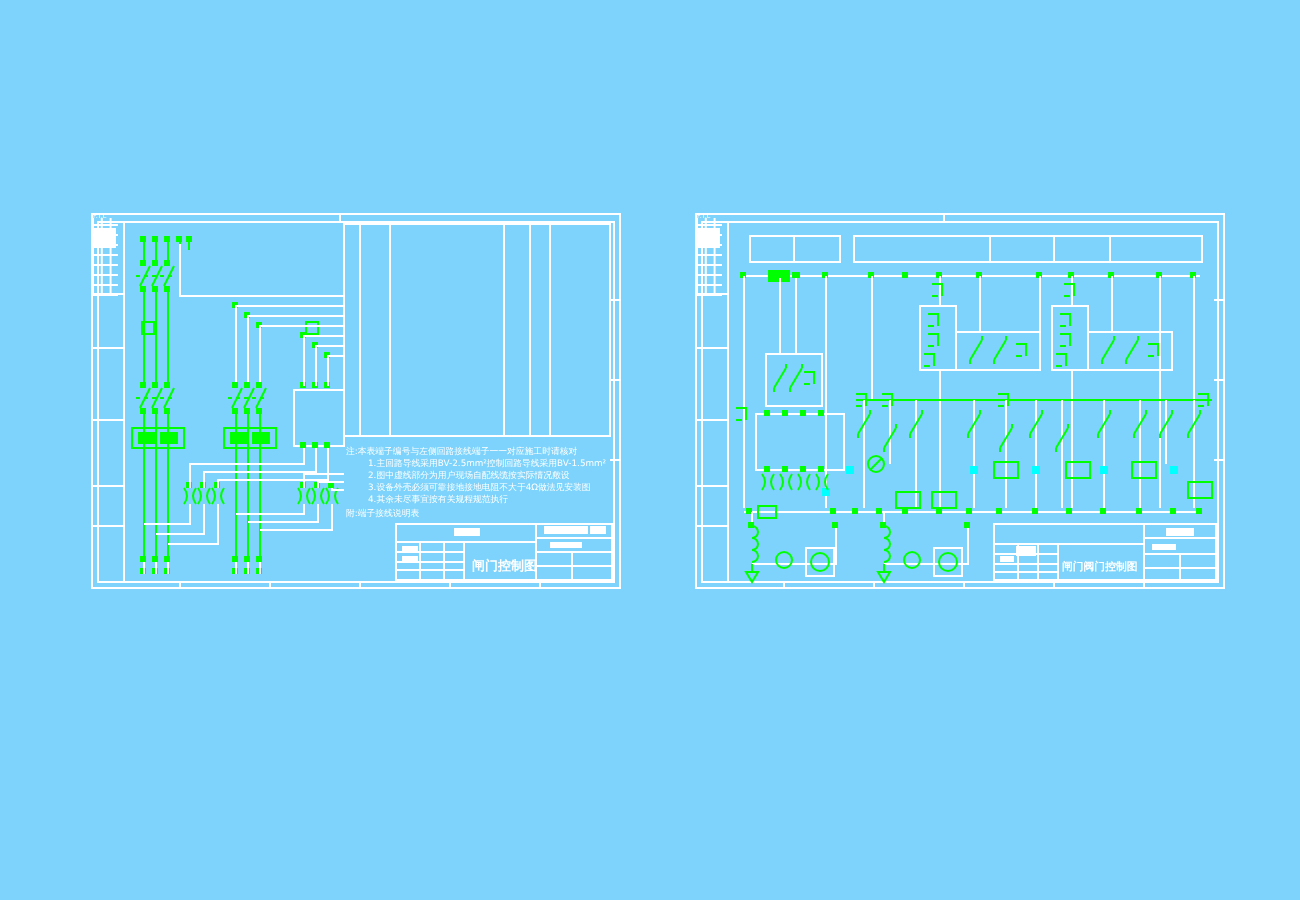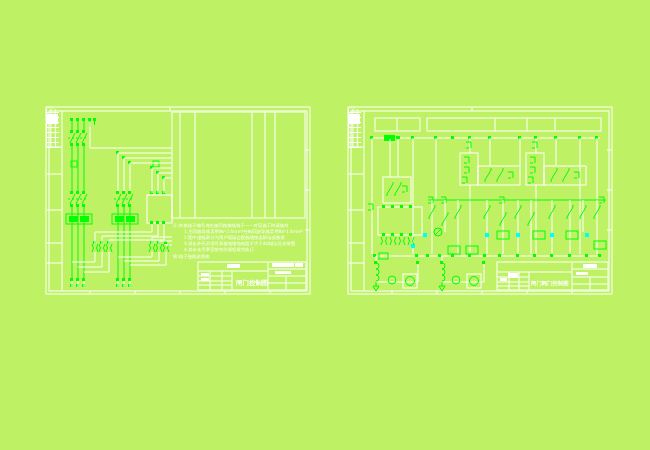--- a/index.html
+++ b/index.html
@@ -1,16 +1,16 @@
 <!DOCTYPE html>
 <html><head>
 <meta charset="utf-8">
 <style>
   html,body{margin:0;padding:0;background:#000;}
-  .stage{position:relative;width:650px;height:450px;background:#bef264;overflow:hidden;}
+  .stage{position:relative;width:650px;height:450px;background:#7dd3fc;overflow:hidden;}
   svg{position:absolute;left:0;top:0;}
   .w{stroke:#ffffff;stroke-width:1;fill:none;}
   .wf{fill:#ffffff;stroke:none;}
   .g{stroke:#00ff00;stroke-width:1;fill:none;}
   .gf{fill:#00ff00;stroke:none;}
   .cf{fill:#00ffff;stroke:none;}
   .dash{stroke-dasharray:2 2;}
   text{font-family:"DejaVu Sans",sans-serif;fill:#ffffff;}
   .tiny{font-size:3.2px;}
   .note{font-size:4.4px;}

